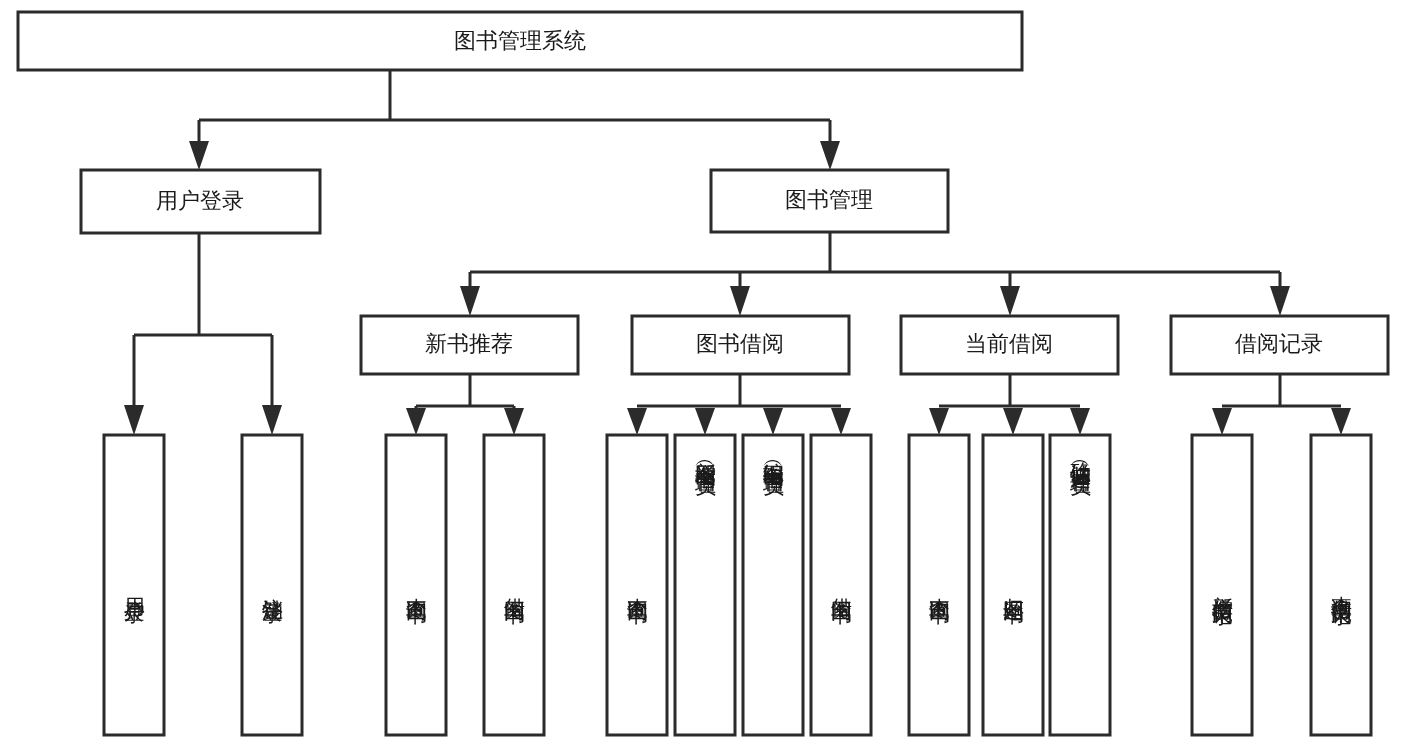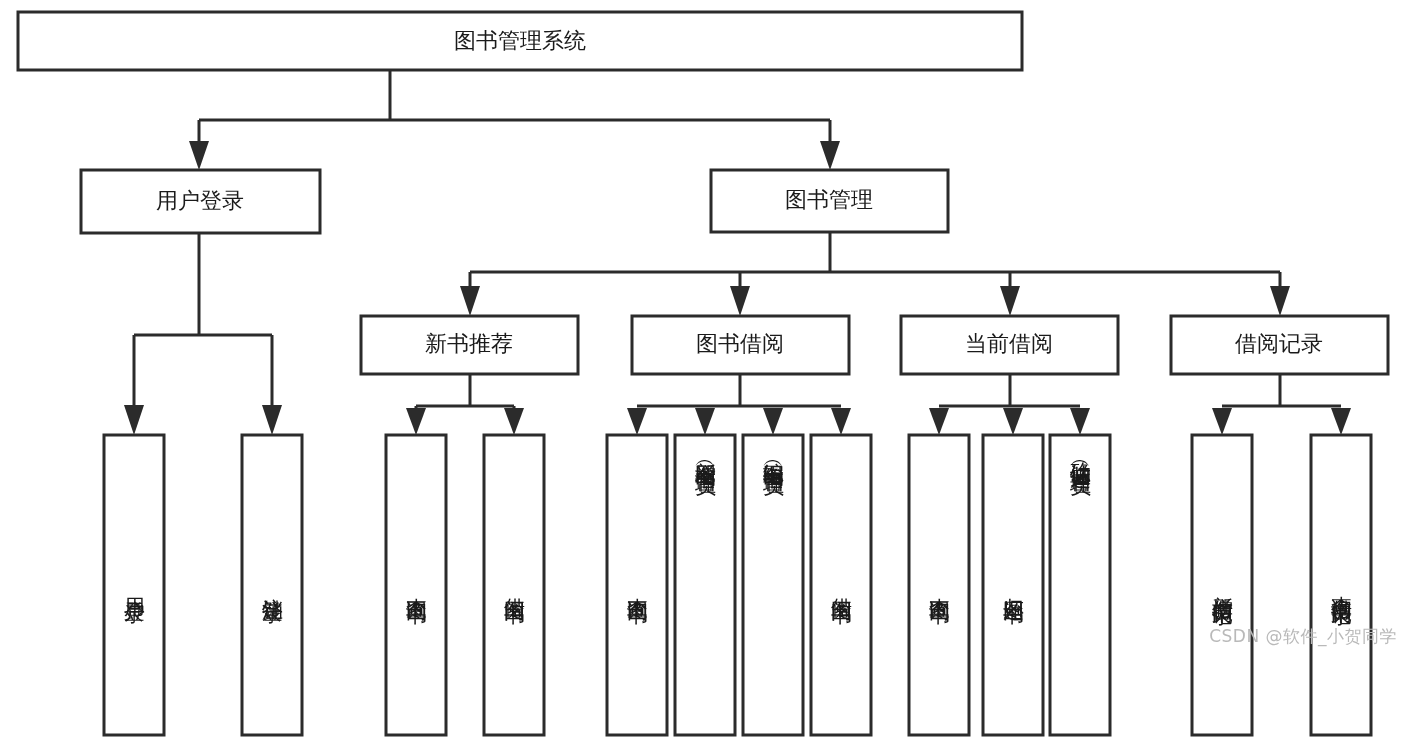--- a/index.html
+++ b/index.html
@@ -236,14 +236,13 @@
   <div class="leaf-label-wrap" style="left:1050px; top:435px; width:60px; height:300px; align-items:flex-start;">
     <span class="leaf-label" style="margin-top:10px;">确认归还（管理员）</span>
   </div>
   <div class="leaf-label-wrap" style="left:1192px; top:435px; width:60px; height:300px;">
     <span class="leaf-label">新增借阅记录</span>
   </div>
   <div class="leaf-label-wrap" style="left:1311px; top:435px; width:60px; height:300px;">
     <span class="leaf-label">查询借阅记录</span>
   </div>
 
-  <div class="watermark">CSDN @软件_小贺同学</div>
 </div>
 
 </body></html>

